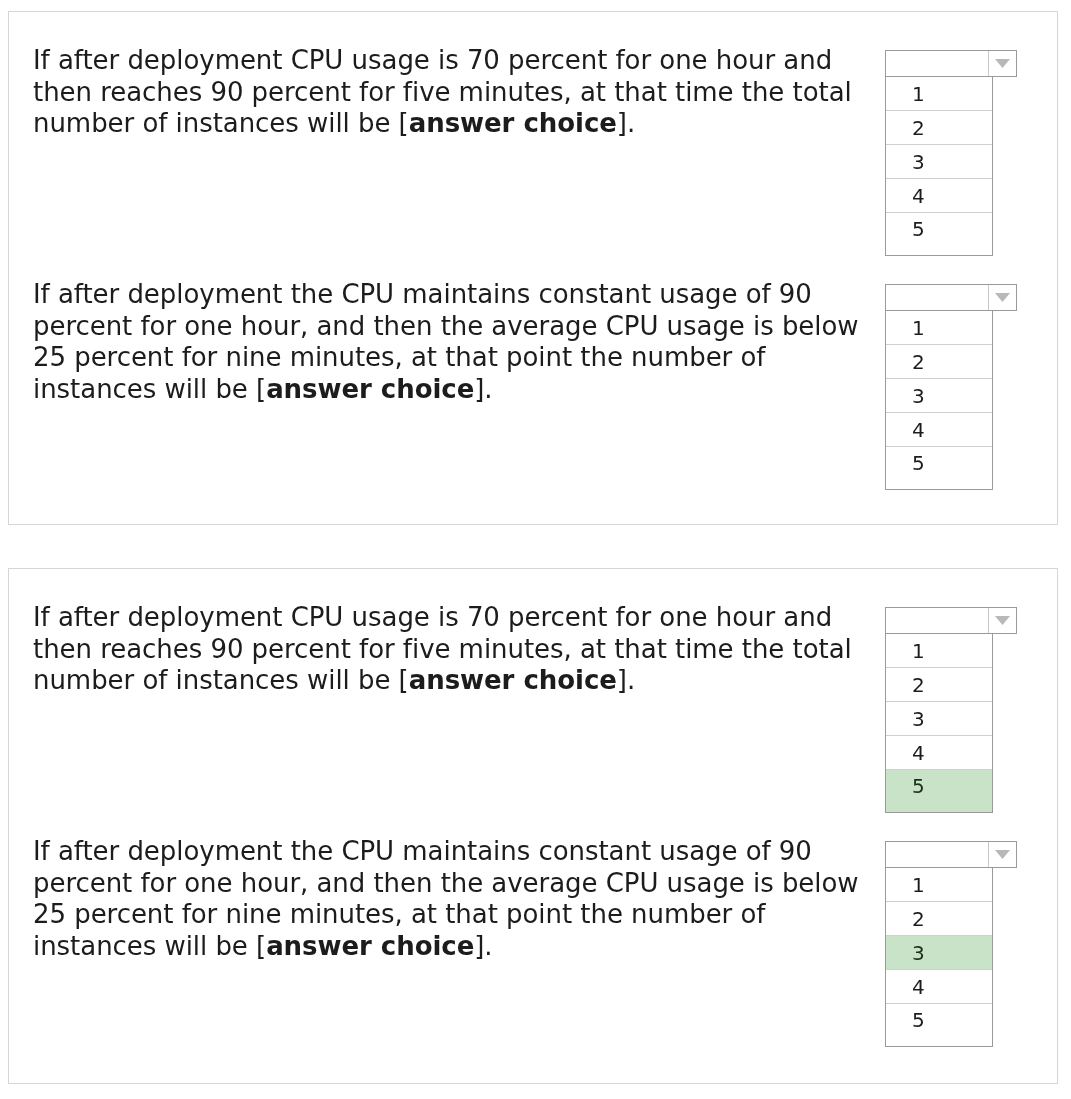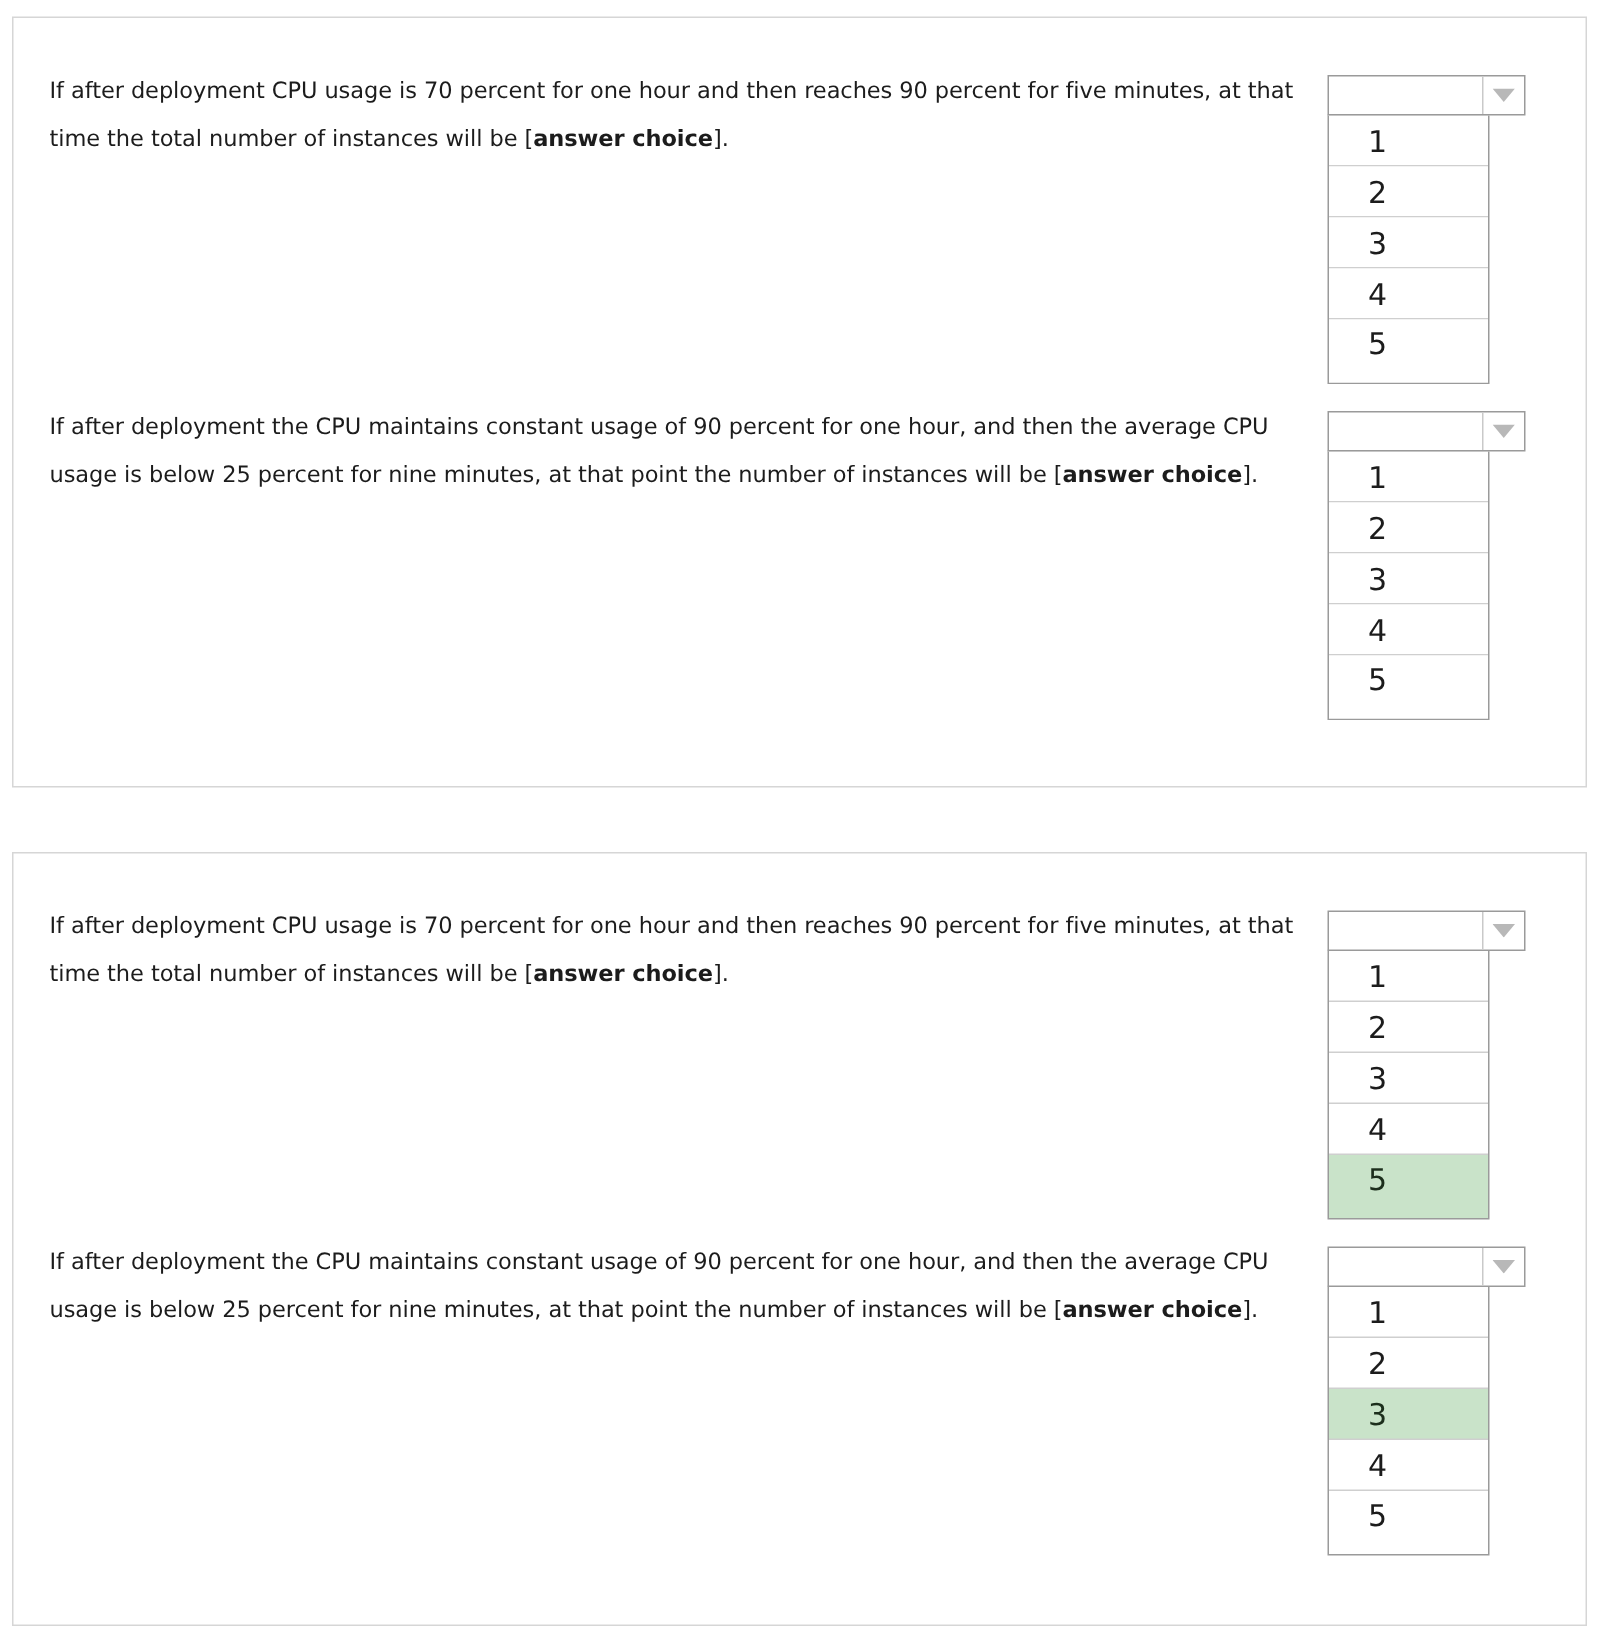--- a/index.html
+++ b/index.html
@@ -35,28 +35,28 @@
   .card--two { top: 568px; height: 516px; }
 
   
   .qrow {
     position: absolute;
     left: 0;
     width: 100%;
     height: 245px;
   }
   .qrow--a { top: 0px; }
-  .qrow--b { top: 224px; }
+  .qrow--b { top: 234px; }
 
   .qtext {
     position: absolute;
     left: 24px;
     top: 33px;
     width: 835px;
-    font-size: 15px;
+    font-size: 26px;
     line-height: 31.5px;
     color: #1c1c1c;
     letter-spacing: -0.05px;
   }
   .qtext b {
     font-weight: bold;
   }
 
   
   .dropdown {

